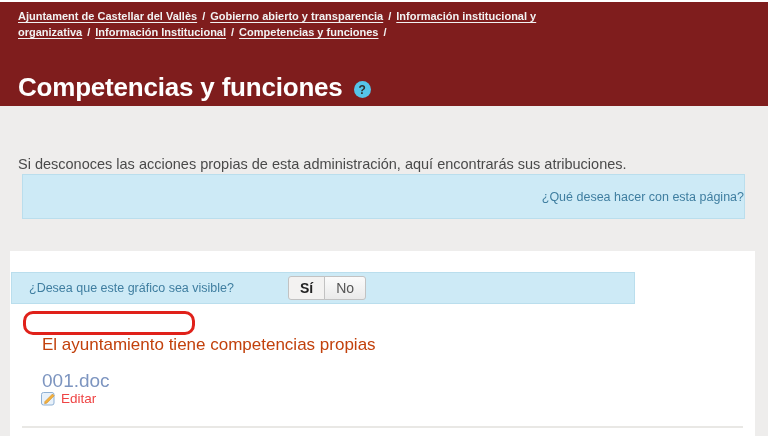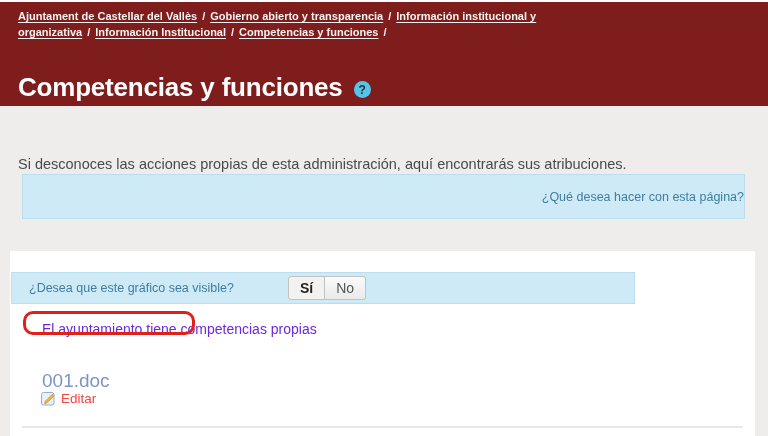--- a/index.html
+++ b/index.html
@@ -41,21 +41,21 @@
     padding:4px 14px; cursor:pointer; white-space:nowrap;
   }
   .btn + .btn { margin-left:-1px; }
   .btn:first-child { border-radius:3px 0 0 3px; }
   .btn:last-child { border-radius:0 3px 3px 0; }
   .btn.active { font-weight:bold; color:#222; background:#f3f2f1; }
   
   .panel { position:absolute; left:10px; top:251px; width:745px; height:185px; background:#ffffff; }
   .toolbar2 { left:1px; top:21px; width:624px; height:32px;gap:41px; }
   .btn-sm { padding:3px 11px; font-size:14px; }
-  .struck { position:absolute; left:32px; top:70px; font-size:14px; color:#6d28d9; cursor:pointer; }
+  .struck { position:absolute; left:32px; top:84px; font-size:17px; color:#c2410c; cursor:pointer; }
   .doclink { position:absolute; left:32px; top:119px; font-size:19px; color:#7d95c0; text-decoration:none; cursor:pointer; }
   .editrow { position:absolute; left:31px; top:140px; display:flex; align-items:center; cursor:pointer; }
   .editrow a { color:#ef4444; font-size:13.5px; text-decoration:none; margin-left:5px; cursor:pointer; }
   .edit-icon { display:block; }
   .divider { position:absolute; left:12px; right:12px; top:175px; border-top:2px solid #e9e8e5; }
   
   .red-annotation {
     position:absolute; left:23px; top:311px; width:172px; height:24px;
     border:3px solid #e0211a; border-radius:10px; z-index:5; pointer-events:none;
   }

